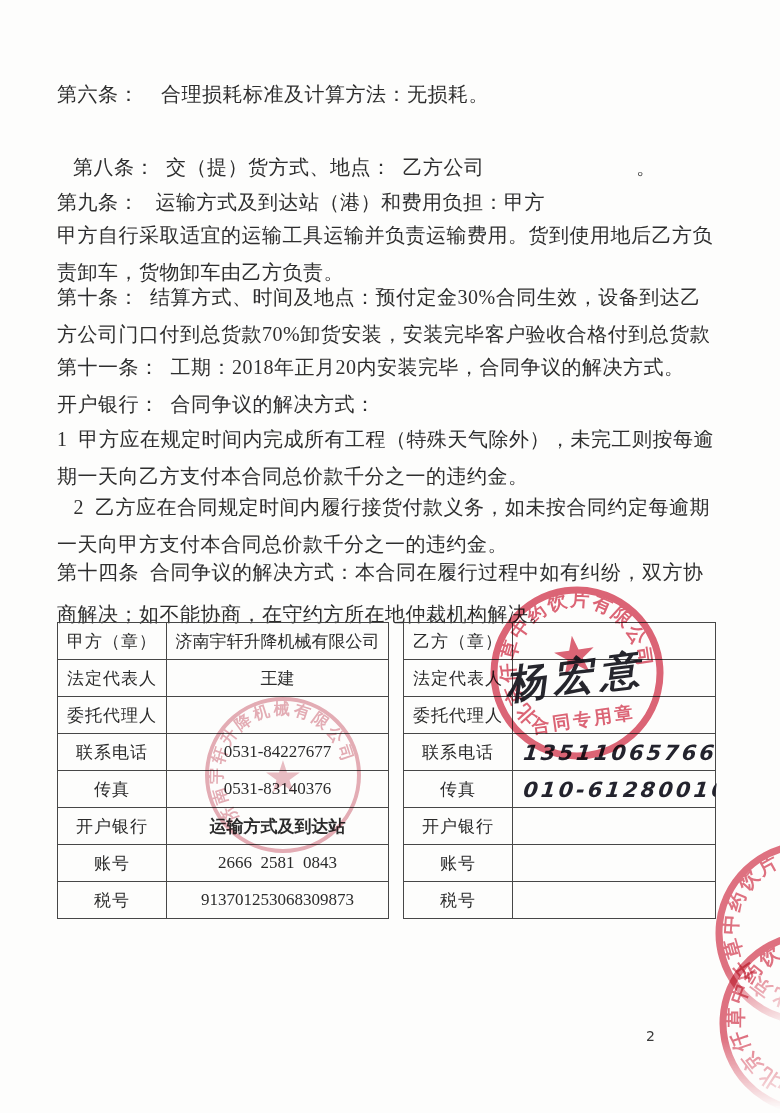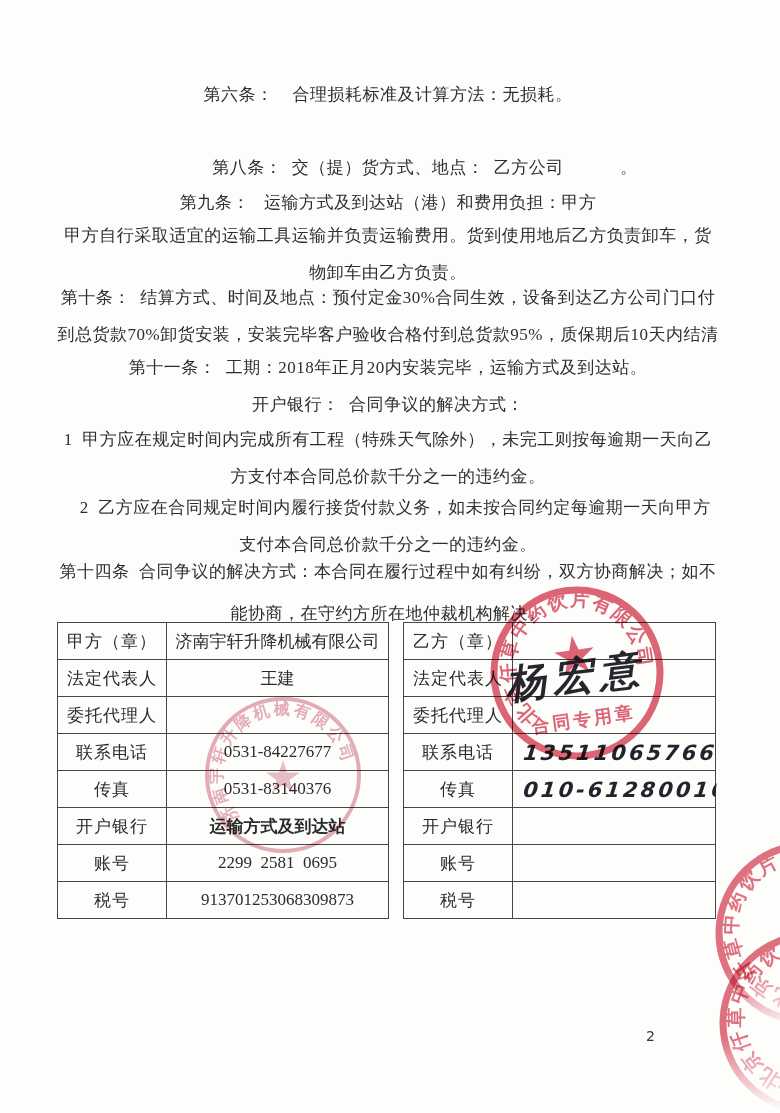--- a/index.html
+++ b/index.html
@@ -7,25 +7,25 @@
     position:relative;
     width:780px;height:1113px;
     margin:0 auto;
     background:#fdfdfc;
     overflow:hidden;
     font-family:"Liberation Serif","DejaVu Serif",serif;
     color:#2e2e2e;
   }
   .clause{
     position:absolute;left:57px;width:662px;
-    font-size:17px;line-height:37px;
+    font-size:20px;line-height:37px;
     white-space:pre-wrap;
     color:#2e2e2e;
     letter-spacing:0.5px;
-    margin:0;overflow:hidden;text-align:center;
+    margin:0;overflow:hidden;
   }
   .clause .far-period{position:absolute;left:563px;top:0;}
   
   .party-table{
     position:absolute;
     border-collapse:collapse;
     table-layout:fixed;
     font-size:17px;color:#2b2b2b;
   }
   .party-table td{
@@ -64,25 +64,25 @@
     font-family:"DejaVu Sans",sans-serif;
     font-size:14px;color:#3a3a3a;
   }
 </style>
 </head>
 <body>
 
 <div class="page">
 
   <p class="clause" style="top:76px;height:37px;">第六条：    合理损耗标准及计算方法：无损耗。</p>
-  <p class="clause" style="top:149px;height:37px;"><span>第八条：  交（提）货方式、地点：  乙方公司</span><span class="far-period">。</span></p>
+  <p class="clause" style="top:149px;height:37px;margin-left:16px;"><span>第八条：  交（提）货方式、地点：  乙方公司</span><span class="far-period">。</span></p>
   <p class="clause" style="top:184px;height:37px;">第九条：   运输方式及到达站（港）和费用负担：甲方</p>
   <p class="clause" style="top:217px;height:74px;">甲方自行采取适宜的运输工具运输并负责运输费用。货到使用地后乙方负责卸车，货物卸车由乙方负责。</p>
   <p class="clause" style="top:279px;height:74px;">第十条：  结算方式、时间及地点：预付定金30%合同生效，设备到达乙方公司门口付到总货款70%卸货安装，安装完毕客户验收合格付到总货款95%，质保期后10天内结清余款。</p>
-  <p class="clause" style="top:349px;height:37px;">第十一条：  工期：2018年正月20内安装完毕，运输方式及到达站。</p>
+  <p class="clause" style="top:349px;height:37px;">第十一条：  工期：2018年正月20内安装完毕，合同争议的解决方式。</p>
   <p class="clause" style="top:386px;height:37px;">开户银行：  合同争议的解决方式：</p>
   <p class="clause" style="top:421px;height:74px;">1  甲方应在规定时间内完成所有工程（特殊天气除外），未完工则按每逾期一天向乙方支付本合同总价款千分之一的违约金。</p>
   <p class="clause" style="top:489px;height:74px;">   2  乙方应在合同规定时间内履行接货付款义务，如未按合同约定每逾期一天向甲方支付本合同总价款千分之一的违约金。</p>
   <p class="clause" style="top:551px;height:74px;line-height:42px;">第十四条  合同争议的解决方式：本合同在履行过程中如有纠纷，双方协商解决；如不能协商，在守约方所在地仲裁机构解决。</p>
 
   <table class="party-table" style="left:57px;top:622px;width:332px;">
     <tbody>
         <tr>
           <td class="lbl">甲方（章）</td>
           <td class="val">济南宇轩升降机械有限公司</td>
@@ -102,21 +102,21 @@
     <tr>
           <td class="lbl">传真</td>
           <td class="val">0531-83140376</td>
         </tr>
     <tr>
           <td class="lbl">开户银行</td>
           <td class="val bold">运输方式及到达站</td>
         </tr>
     <tr>
           <td class="lbl">账号</td>
-          <td class="val">2299  2581  0695</td>
+          <td class="val">2666  2581  0843</td>
         </tr>
     <tr>
           <td class="lbl">税号</td>
           <td class="val">913701253068309873</td>
         </tr>
   </tbody>
     </table>
 
   <table class="party-table" style="left:403px;top:622px;width:313px;padding-left:8px;">
     <tbody>

